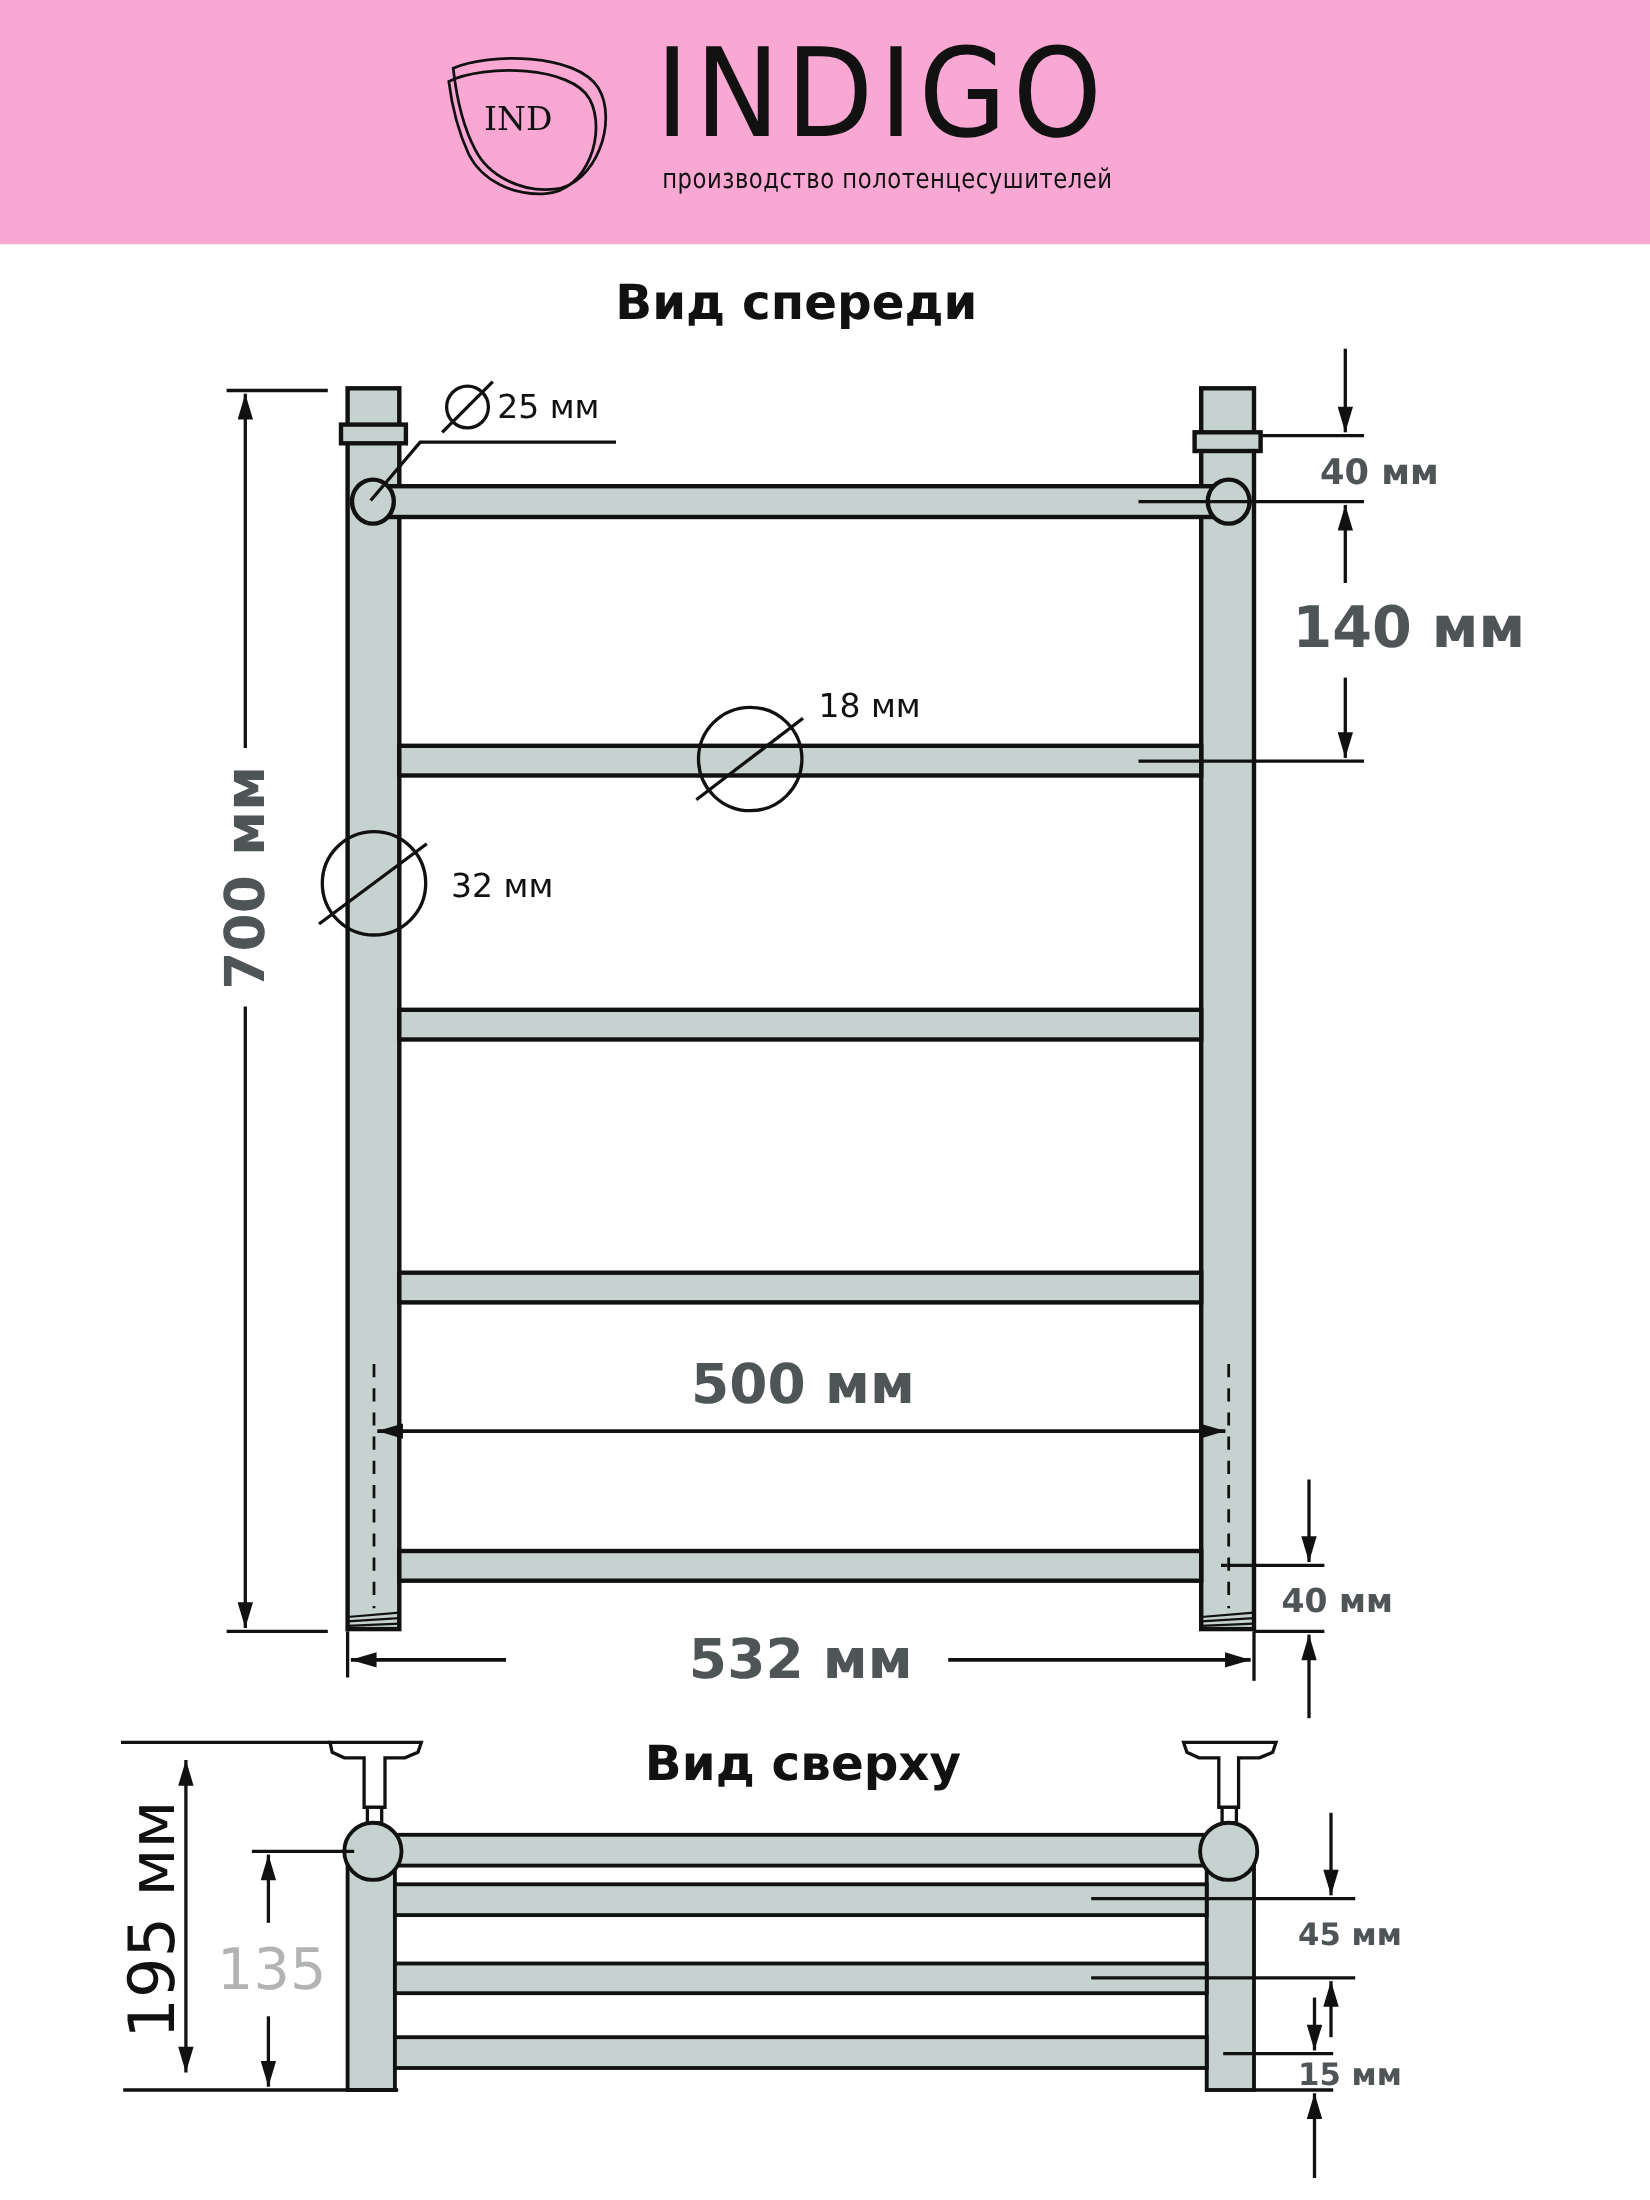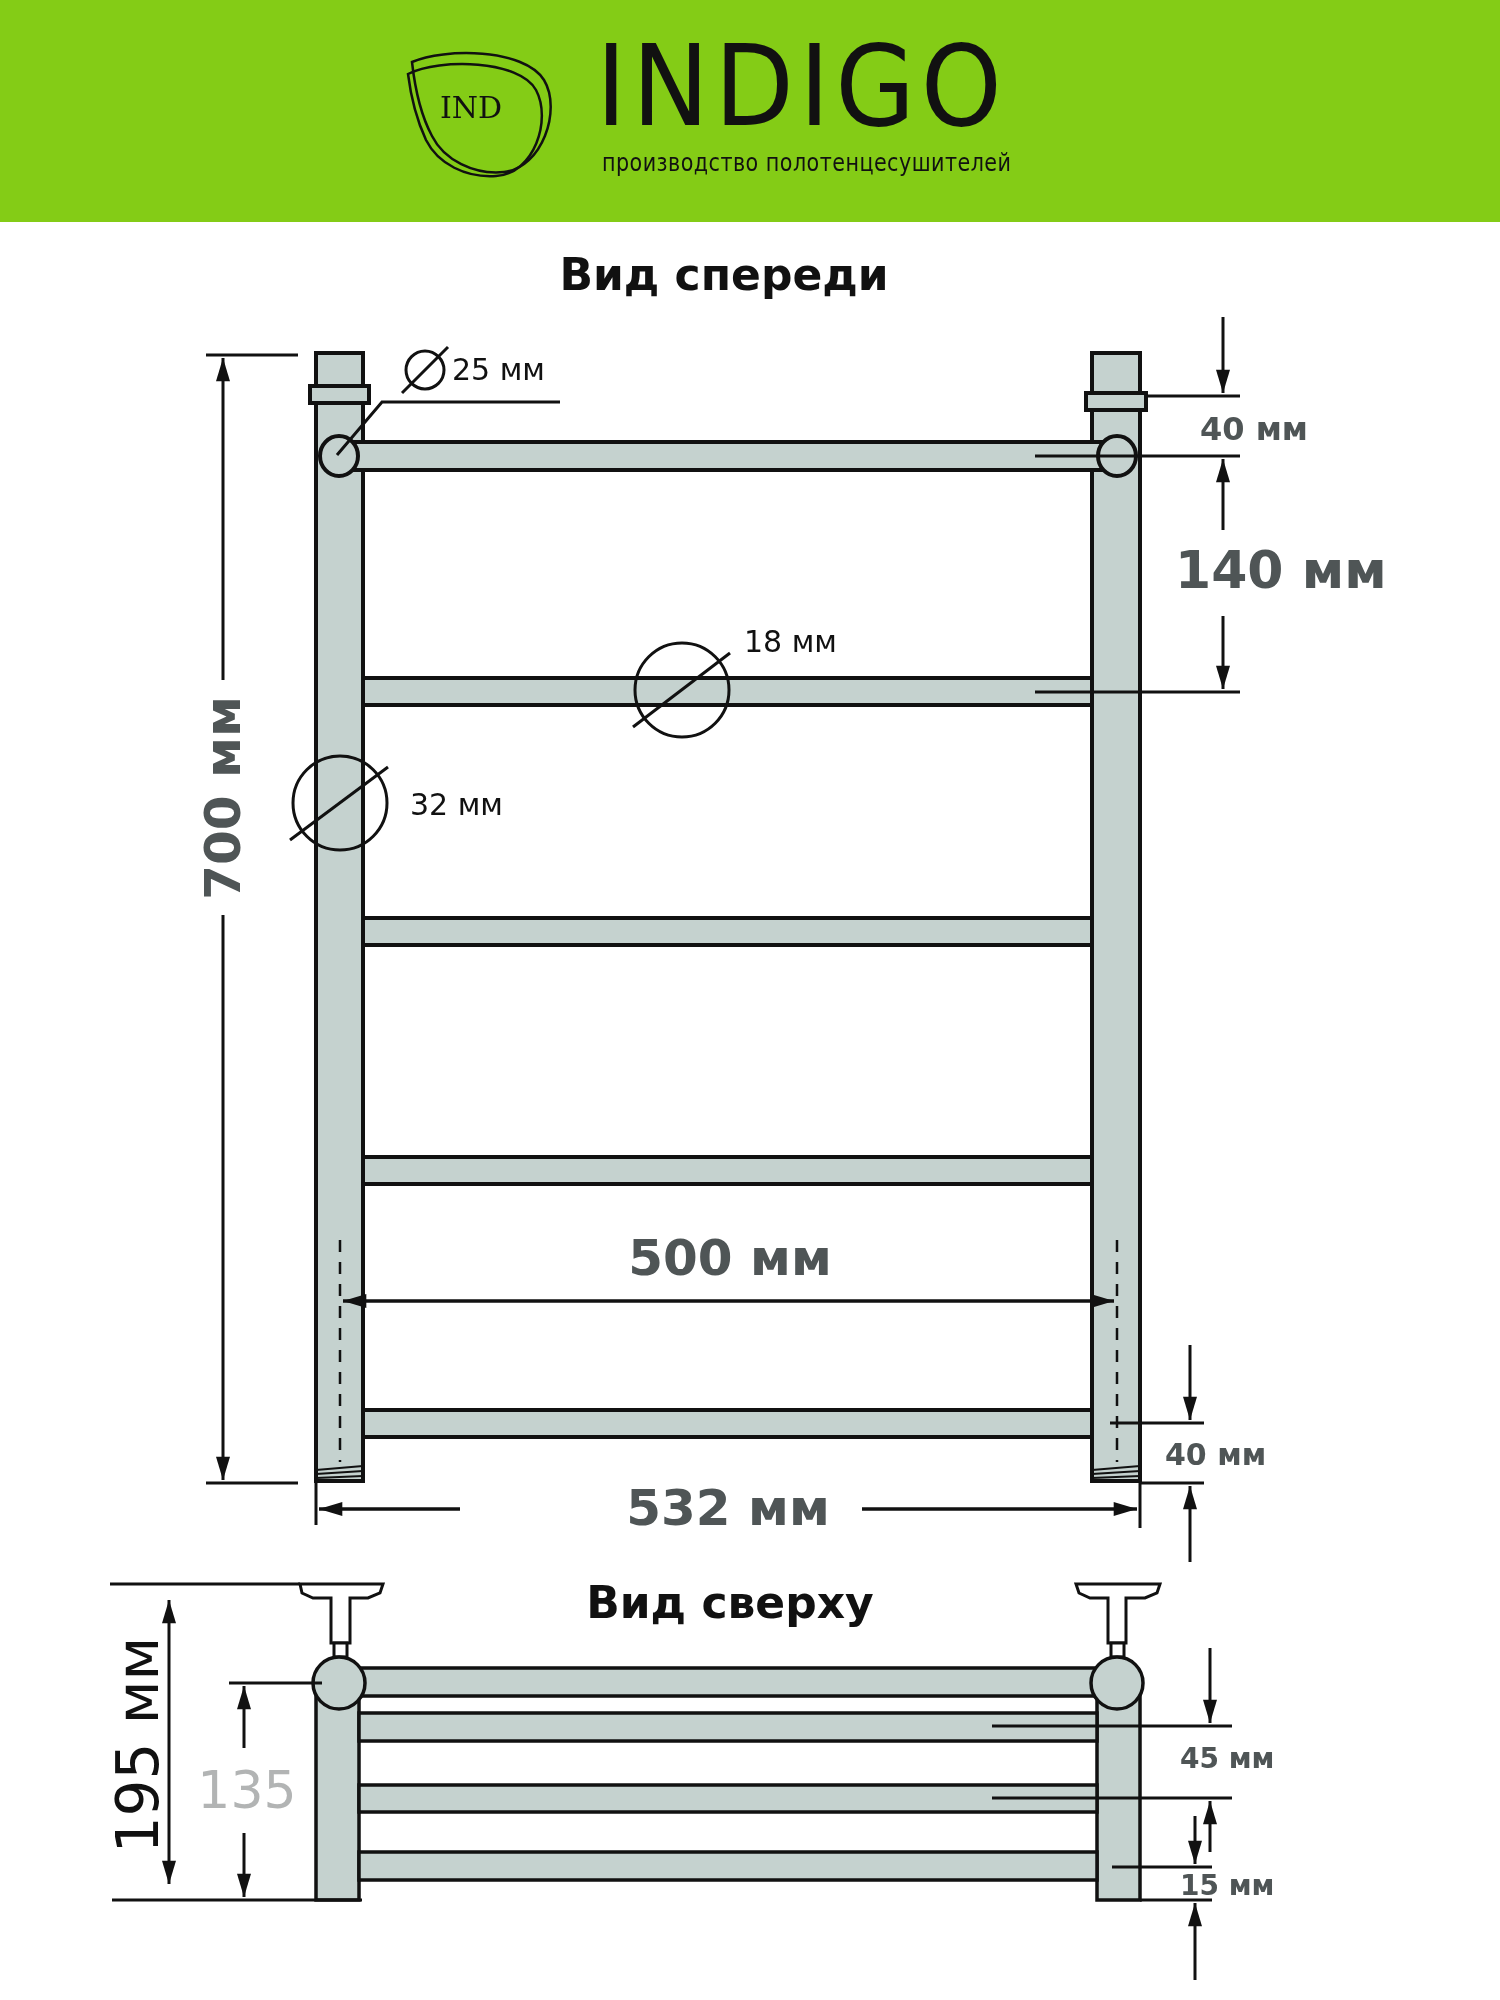--- a/index.html
+++ b/index.html
@@ -1,17 +1,17 @@
 <!DOCTYPE html>
 <html><head>
 <meta charset="utf-8">
 <style>
   html, body { margin: 0; padding: 0; background: #ffffff; }
   body { width: 1500px; height: 2000px; position: relative; overflow: hidden; font-family: "DejaVu Sans", sans-serif; }
-  .header { position: absolute; left: 0; top: 0; width: 1500px; height: 222px; background: #84cc16; }
+  .header { position: absolute; left: 0; top: 0; width: 1500px; height: 222px; background: #f9a8d4; }
   .brand-title { position: absolute; left: 596px; top: 30px; font-family: "DejaVu Sans", sans-serif; font-size: 112px; font-weight: normal; letter-spacing: 6px; color: #111; line-height: 1; transform: scaleX(0.92); transform-origin: left top; }
   .brand-sub { position: absolute; left: 602px; top: 148px; font-family: "DejaVu Sans Condensed", "DejaVu Sans", sans-serif; font-size: 25px; color: #111; transform: scaleX(0.92); transform-origin: left top; letter-spacing: 0.5px; }
   .logo { position: absolute; left: 404px; top: 40px; width: 160px; height: 140px; }
   svg.drawing { position: absolute; left: 0; top: 0; }
   .heading { font-family: "DejaVu Sans", sans-serif; font-weight: bold; fill: #111; }
   .dim-big { font-family: "DejaVu Sans", sans-serif; font-weight: bold; fill: #4f5556; }
   .dim-thin { font-family: "DejaVu Sans", sans-serif; fill: #111; }
   .dim-gray { font-family: "DejaVu Sans", sans-serif; fill: #b2b4b4; }
 </style>
 </head>

